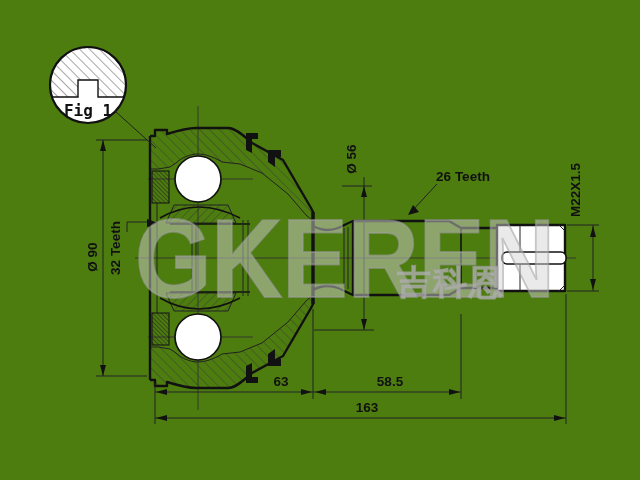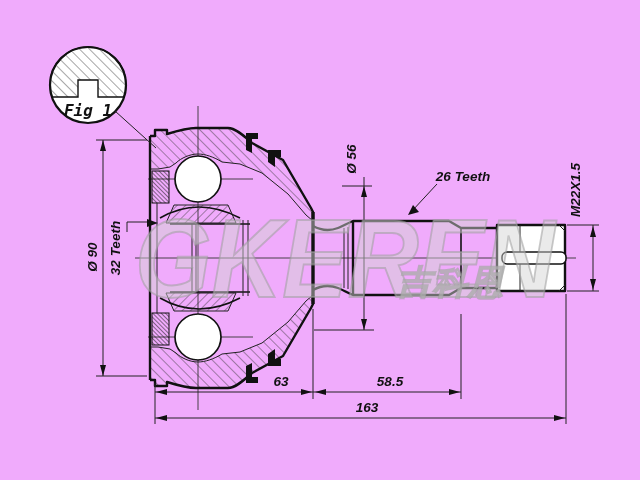--- a/index.html
+++ b/index.html
@@ -1,17 +1,17 @@
 <!DOCTYPE html>
 <html><head>
 <meta charset="utf-8">
 <style>
   html,body{margin:0;padding:0;background:#fff;}
-  .stage{position:relative;width:640px;height:480px;background:#f0abfc;overflow:hidden;
-         font-family:"Liberation Sans",sans-serif;font-style:italic;}
+  .stage{position:relative;width:640px;height:480px;background:#4d7c0f;overflow:hidden;
+         font-family:"Liberation Sans",sans-serif;}
   svg{display:block;}
   text{user-select:none;}
   .dim-label{font-family:"Liberation Sans",sans-serif;font-size:13.5px;font-weight:700;fill:#111;}
   .fig-label{font-family:"DejaVu Sans Mono",monospace;font-size:16px;font-weight:700;fill:#111;}
   .wm-latin{font-family:"Liberation Sans",sans-serif;font-size:112px;font-weight:700;
             fill:#d4d4d4;fill-opacity:.48;stroke:#9f9f9f;stroke-opacity:.55;stroke-width:2;}
   .wm-cjk{font-family:"DejaVu Sans",sans-serif;font-size:34px;font-weight:700;
           fill:#d4d4d4;fill-opacity:.55;stroke:#9f9f9f;stroke-opacity:.6;stroke-width:1.4;}
   .thin{stroke:#222;stroke-width:1;fill:none;}
   .hair{stroke:#333;stroke-width:.9;fill:none;}

